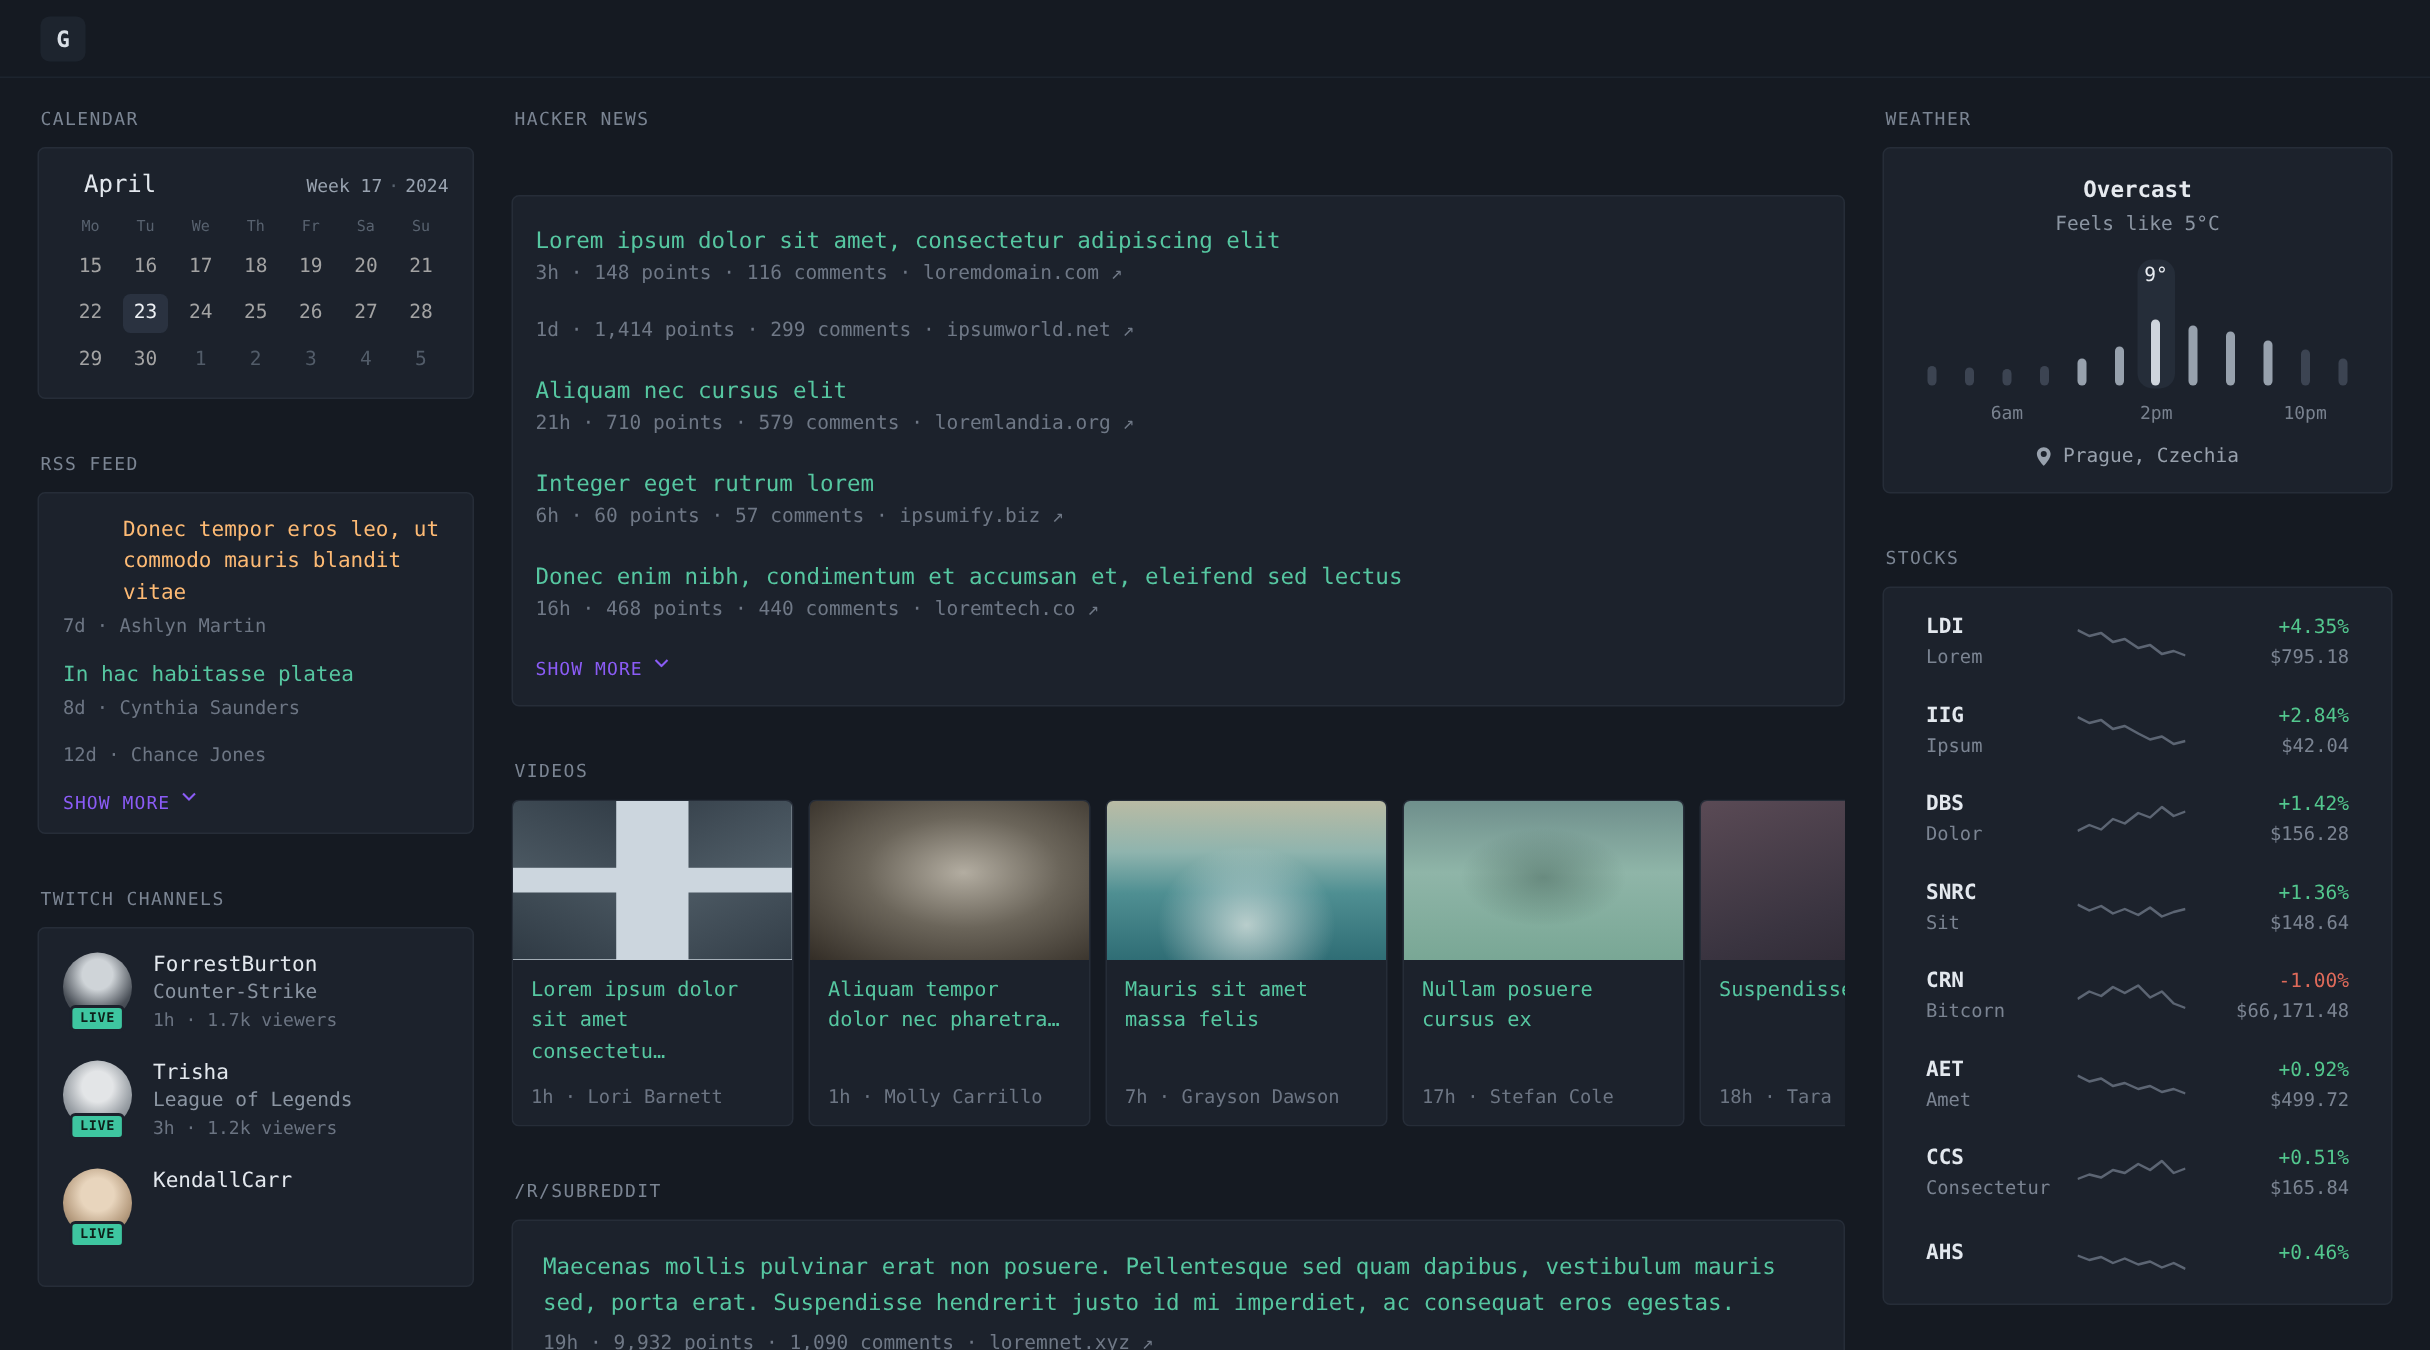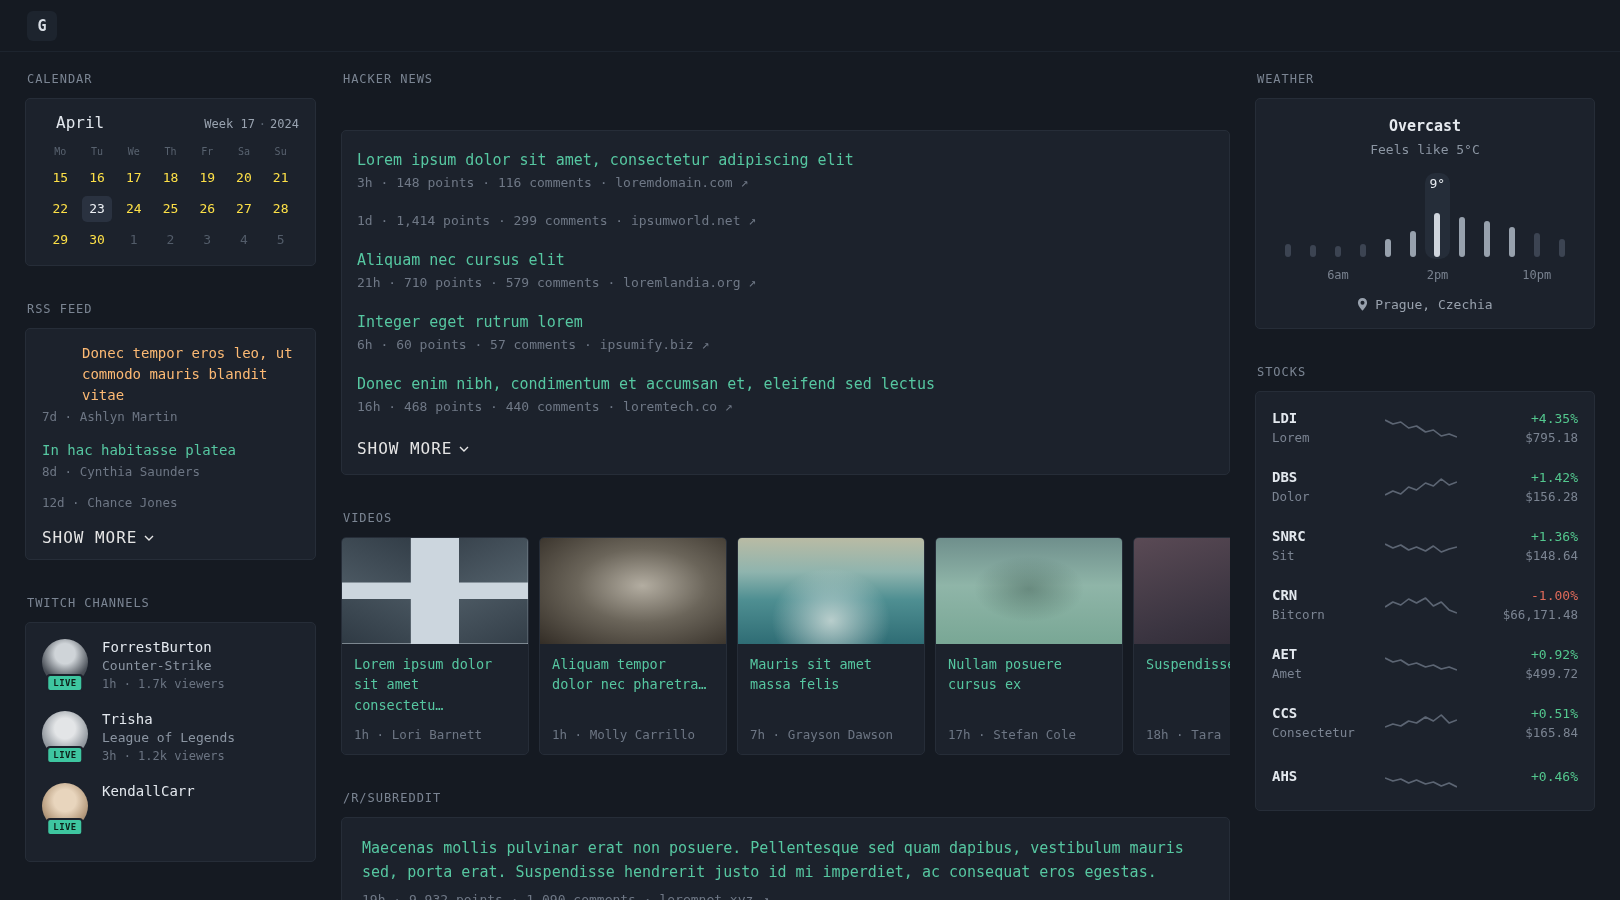--- a/index.html
+++ b/index.html
@@ -31,30 +31,30 @@
   
   .cal-card{padding:14px 16px 12px;}
   .cal-head{display:flex;justify-content:space-between;align-items:baseline;}
   .cal-month{font-size:16px;color:#e2e7ed;margin-left:14px;}
   .cal-meta{font-size:12px;color:#99a3b0;}
   .cal-meta .dot{color:var(--faint);margin:0 4px;}
   .cal-dows,.cal-days{display:grid;grid-template-columns:repeat(7,1fr);text-align:center;}
   .cal-dows{margin-top:14px;}
   .cal-dow{font-size:10px;color:var(--faint);}
   .cal-days{margin-top:8px;row-gap:5px;}
-  .cal-day{font-size:13px;color:#fde047;width:30px;line-height:26px;margin:0 auto;border-radius:5px;}
+  .cal-day{font-size:13px;color:#a3a3a3;width:30px;line-height:26px;margin:0 auto;border-radius:5px;}
   .cal-day.muted{color:#525c69;}
   .cal-day.selected{background:#2a3240;color:#eef1f5;}
   
   .rss-card{padding:14px 16px 12px;}
   .rss-item{margin-bottom:16px;}
   .rss-title{font-size:14px;line-height:1.5;color:var(--accent);cursor:pointer;}
   .rss-title.visited{color:#fdba74;margin-left:40px;}
   .rss-meta{font-size:12.5px;color:var(--dimmer);margin-top:3px;}
-  .show-more{display:inline-flex;align-items:center;gap:7px;font-size:16px;letter-spacing:.06em;color:#e5e5e5;margin-top:2px;cursor:pointer;}
+  .show-more{display:inline-flex;gap:7px;font-size:12px;letter-spacing:.06em;color:#8b5cf6;margin-top:2px;cursor:pointer;}
   
   .tw-card{padding:16px 16px 12px;}
   .tw-row{display:flex;gap:14px;margin-bottom:20px;align-items:flex-start;}
   .tw-avatar{width:46px;height:46px;border-radius:50%;position:relative;flex:none;cursor:pointer;}
   .tw-avatar.a1{background:radial-gradient(circle at 50% 32%,#cfd4d8 0 26%,#4a5058 66%,#2e343c 100%);}
   .tw-avatar.a2{background:radial-gradient(circle at 50% 38%,#e3e5e7 0 28%,#9aa0a6 62%,#5d646c 100%);}
   .tw-avatar.a3{background:radial-gradient(circle at 50% 38%,#e8d5bd 0 30%,#b99f82 62%,#6e5d4a 100%);}
   .tw-live{position:absolute;left:50%;transform:translateX(-50%);bottom:-7px;background:#3ec6a0;color:#0e2019;font-size:9px;font-weight:bold;padding:2px 5px;border-radius:4px;border:2px solid var(--card);letter-spacing:.05em;}
   .tw-name{font-size:14px;color:#e3e8ee;cursor:pointer;}
   .tw-game{font-size:13px;color:#8b95a2;margin-top:3px;}
@@ -88,21 +88,21 @@
   .w-col.current{background:#252d39;}
   .w-hour-label{font-size:13px;color:#e8ecf1;position:absolute;top:3px;left:50%;transform:translateX(-50%);white-space:nowrap;}
   .w-bar{width:6px;border-radius:3px;background:#3c4452;}
   .w-col.day .w-bar{background:#97a1ad;}
   .w-col.current .w-bar{background:#cfd5dd;}
   .w-times{position:relative;height:16px;margin-top:9px;}
   .w-time{position:absolute;transform:translateX(-50%);font-size:12px;color:#79828f;top:0;}
   .w-loc{margin-top:13px;display:flex;justify-content:center;align-items:center;gap:7px;font-size:13px;color:#98a1ad;}
   .pin-icon{color:#98a1ad;display:inline-flex;}
   
-  .stocks-card{padding:6px 16px;}
+  .stocks-card{padding:6px 28px;}
   .stock-row{display:flex;align-items:center;padding:12px 0;cursor:pointer;}
   .stock-left{width:92px;flex:none;}
   .stock-sym{font-size:14px;font-weight:bold;color:#e3e8ee;}
   .stock-name{font-size:12.5px;color:#7b8492;margin-top:4px;}
   .stock-spark{flex:1;display:flex;justify-content:center;}
   .spark{width:72px;height:28px;}
   .spark polyline{fill:none;stroke:#5c6573;stroke-width:1.6;stroke-linejoin:round;}
   .stock-right{width:100px;flex:none;text-align:right;}
   .stock-change{font-size:13px;color:var(--pos);}
   .stock-change.neg{color:var(--neg);}
@@ -420,20 +420,35 @@
               <svg class="spark" viewBox="0 0 64 28" preserveAspectRatio="none">
                 <polyline points="0,6 7,10 14,8 21,14 28,12 36,18 43,16 50,22 57,20 64,23"></polyline>
               </svg>
             </div>
             <div class="stock-right">
               <div class="stock-change pos">+4.35%</div>
               <div class="stock-price">$795.18</div>
             </div>
           </div>
 
+          <div class="stock-row">
+            <div class="stock-left">
+              <div class="stock-sym">IIG</div>
+              <div class="stock-name">Ipsum</div>
+            </div>
+            <div class="stock-spark">
+              <svg class="spark" viewBox="0 0 64 28" preserveAspectRatio="none">
+                <polyline points="0,5 7,9 14,7 21,13 28,11 36,16 43,20 50,18 57,23 64,21"></polyline>
+              </svg>
+            </div>
+            <div class="stock-right">
+              <div class="stock-change pos">+2.84%</div>
+              <div class="stock-price">$42.04</div>
+            </div>
+          </div>
 
           <div class="stock-row">
             <div class="stock-left">
               <div class="stock-sym">DBS</div>
               <div class="stock-name">Dolor</div>
             </div>
             <div class="stock-spark">
               <svg class="spark" viewBox="0 0 64 28" preserveAspectRatio="none">
                 <polyline points="0,22 7,18 14,21 21,14 28,17 36,10 43,13 50,6 57,12 64,9"></polyline>
               </svg>

